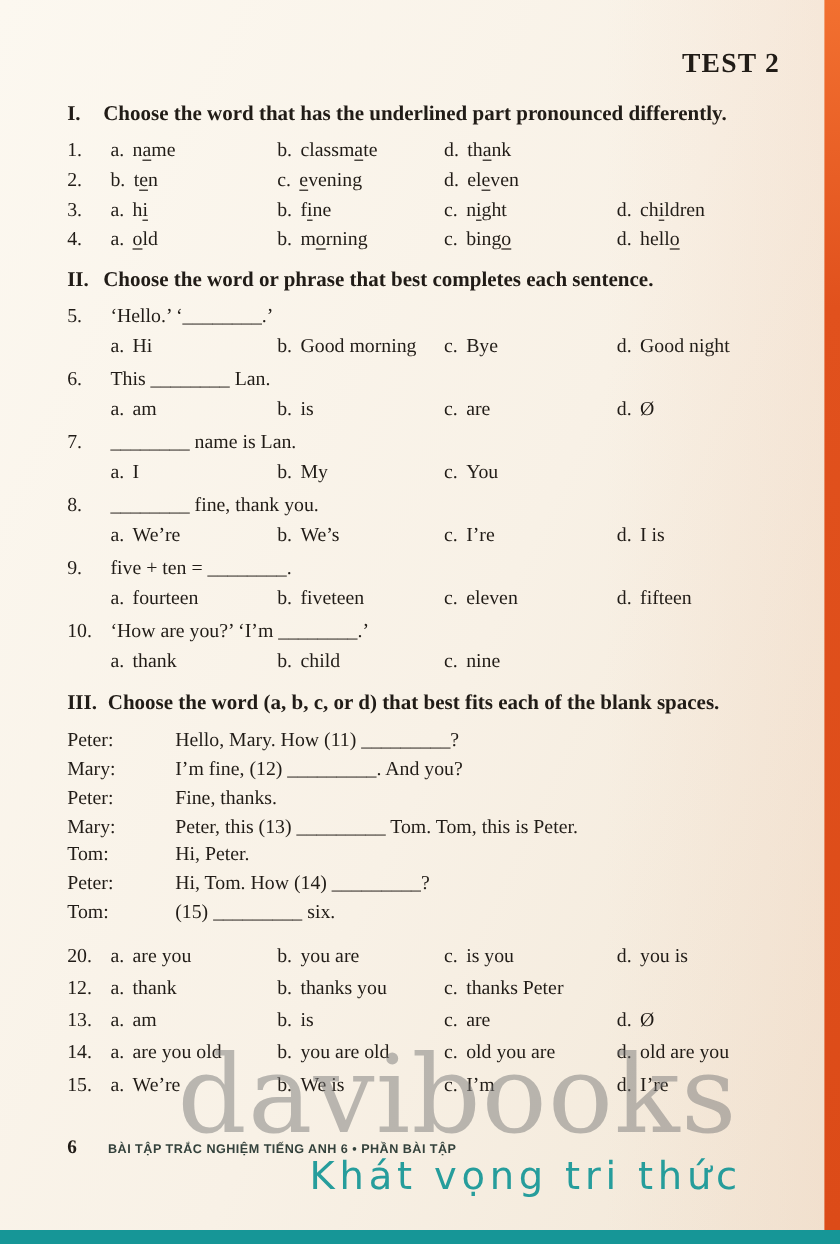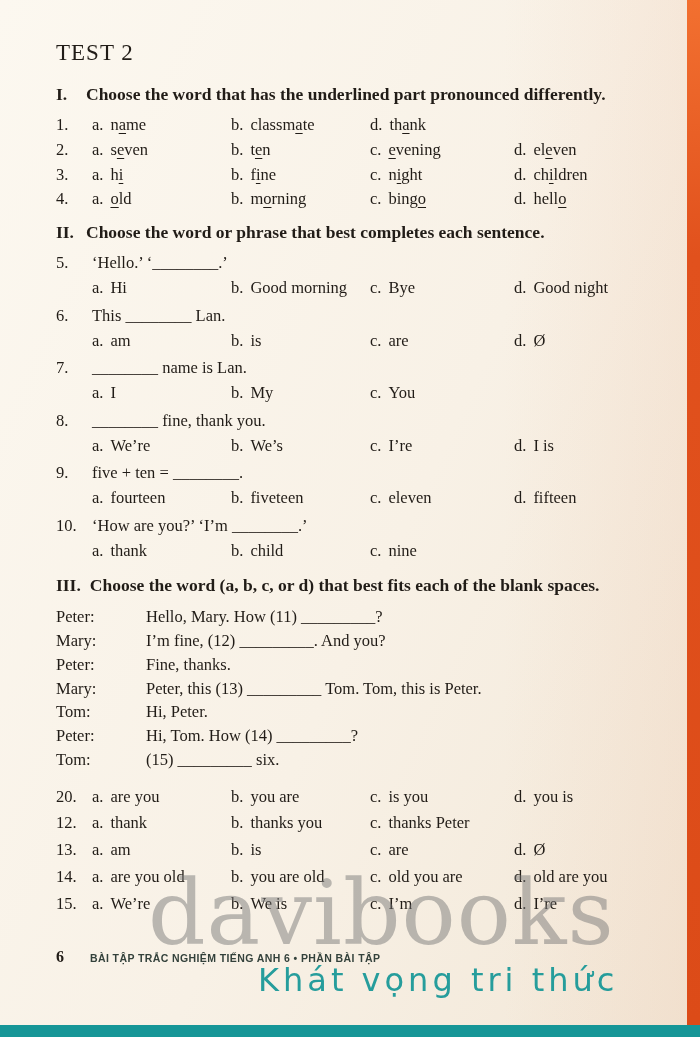--- a/index.html
+++ b/index.html
@@ -5,21 +5,21 @@
   *{box-sizing:border-box}
   html,body{margin:0;padding:0}
   body{
     width:700px;height:1037px;position:relative;overflow:hidden;
     font-family:"Liberation Serif","DejaVu Serif",serif;color:#211c17;
     background:#f6efe4;
   }
   .page-bg{position:absolute;inset:0;background:linear-gradient(115deg,#fcf8f0 0%,#f8f1e6 55%,#f2e7d7 100%)}
   .page-bg::after{content:"";position:absolute;inset:0;background:linear-gradient(90deg,rgba(255,255,255,0) 72%,rgba(236,186,156,0.18) 100%)}
   .content{position:absolute;left:56px;top:40px;width:594px}
-  .title{font-size:23px;font-weight:normal;text-align:left;margin:0 0 16px 0;letter-spacing:1px}
+  .title{font-size:23px;font-weight:bold;text-align:right;margin:0 0 16px 0;letter-spacing:1px}
   .shead{display:flex;font-weight:bold;font-size:17.5px;line-height:1.38;margin:8px 0 7px}
   .shead .snum{flex:0 0 30px}
   .shead3{font-weight:bold;font-size:17.5px;line-height:1.38;margin:10px 0 8px}
   .shead3 .snum{margin-right:9px}
   .qrow{display:grid;grid-template-columns:36px 139px 139px 144px 1fr;font-size:16.5px;line-height:1.5;align-items:baseline}
   .s1block{margin:2px 0 8px}
   .s3qs .qrow{line-height:1.62}
   .opt{white-space:nowrap}
   .optlabel{margin-right:7px}
   u{text-underline-offset:3px;text-decoration-thickness:1px}
@@ -55,21 +55,20 @@
 
   <div class="s1block">
     <div class="qrow">
       <span>1.</span>
       <span class="opt"><span class="optlabel">a.</span><span><span>n</span><u>a</u><span>me</span></span></span>
       <span class="opt"><span class="optlabel">b.</span><span><span>classm</span><u>a</u><span>te</span></span></span>
       <span class="opt"><span class="optlabel">d.</span><span><span>th</span><u>a</u><span>nk</span></span></span>
     </div>
     <div class="qrow">
       <span>2.</span>
-      <span class="opt"><span class="optlabel">a.</span><span><span>s</span><u>e</u><span>ven</span></span></span>
       <span class="opt"><span class="optlabel">b.</span><span><span>t</span><u>e</u><span>n</span></span></span>
       <span class="opt"><span class="optlabel">c.</span><span><span></span><u>e</u><span>vening</span></span></span>
       <span class="opt"><span class="optlabel">d.</span><span><span>el</span><u>e</u><span>ven</span></span></span>
     </div>
     <div class="qrow">
       <span>3.</span>
       <span class="opt"><span class="optlabel">a.</span><span><span>h</span><u>i</u><span></span></span></span>
       <span class="opt"><span class="optlabel">b.</span><span><span>f</span><u>i</u><span>ne</span></span></span>
       <span class="opt"><span class="optlabel">c.</span><span><span>n</span><u>i</u><span>ght</span></span></span>
       <span class="opt"><span class="optlabel">d.</span><span><span>ch</span><u>i</u><span>ldren</span></span></span>

